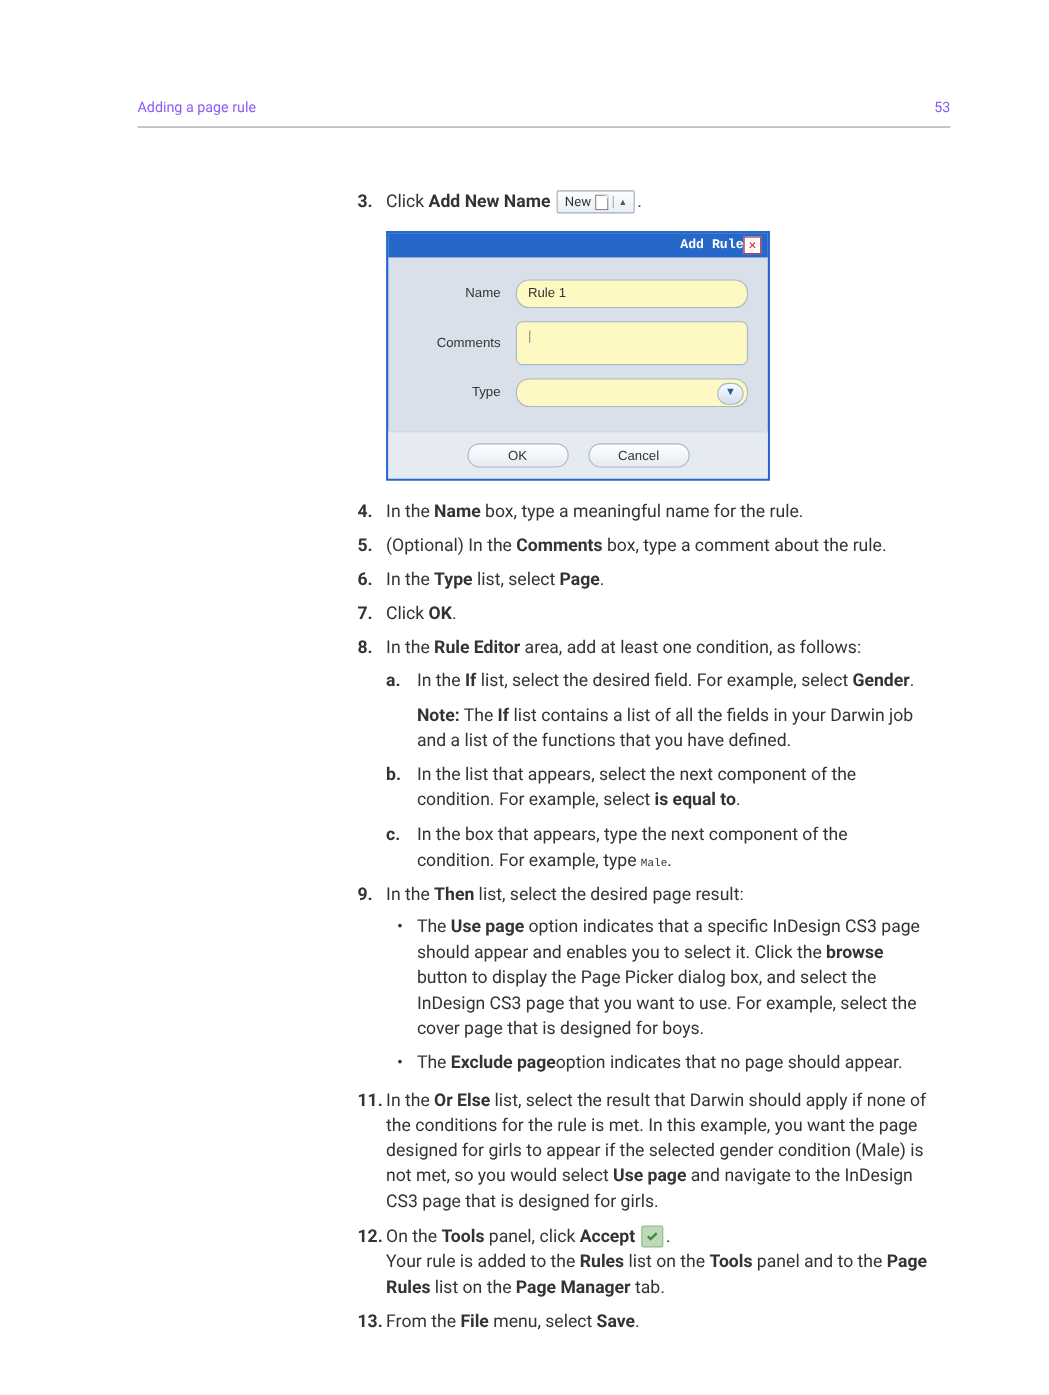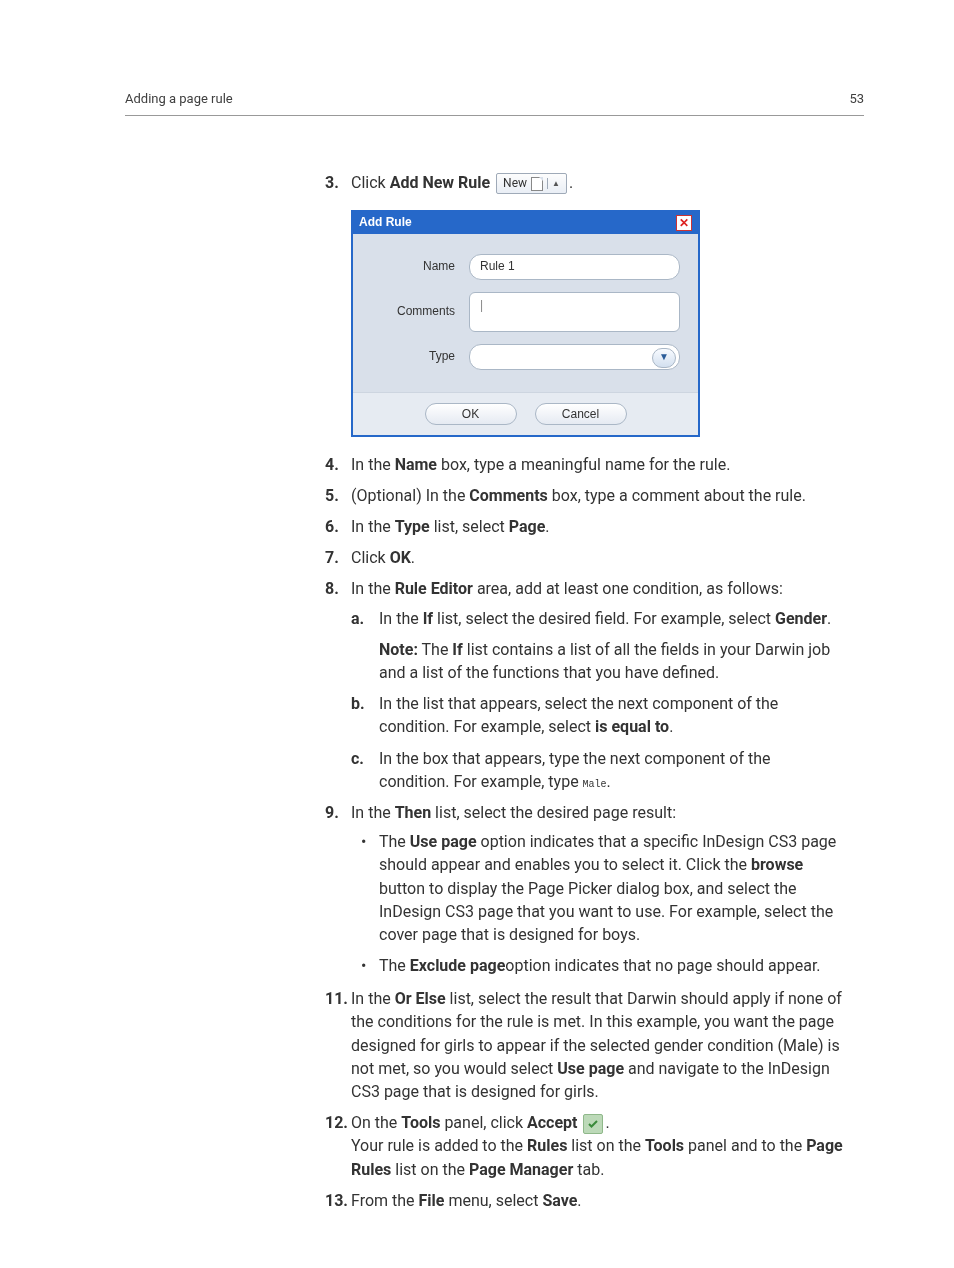--- a/index.html
+++ b/index.html
@@ -23,21 +23,21 @@
     padding: 90px 90px 90px 125px;
     position: relative;
     font-size: 16px;
     line-height: 1.45;
   }
   .running-header {
     display: flex;
     justify-content: space-between;
     align-items: baseline;
     font-size: 13px;
-    color: #404040;
+    color: #8b5cf6;
     border-bottom: 1px solid var(--header-rule);
     padding-bottom: 6px;
     margin-bottom: 55px;
   }
   .content {
     margin-left: 200px;
     max-width: 520px;
   }
   
   .steps {
@@ -141,22 +141,23 @@
     font-size: 12px;
     font-family: Tahoma, Arial, sans-serif;
     background: var(--dialog-bg);
   }
   .dialog .titlebar {
     background: var(--accent-blue);
     color: #fff;
     font-weight: 700;
     padding: 2px 6px;
     display: flex;
-    justify-content: space-between;
-    align-items: center;
+    justify-content: flex-end;
+    align-items: center;
+    font-family: Liberation Mono, monospace;
   }
   .dialog .titlebar .close {
     width: 14px;
     height: 14px;
     background: #fff;
     border: 1px solid #c33;
     display: inline-flex;
     align-items: center;
     justify-content: center;
     color: #d22;
@@ -176,21 +177,21 @@
     width: 84px;
     text-align: right;
     margin-right: 14px;
     color: #333;
   }
   .dialog .field {
     flex: 1;
     height: 24px;
     border: 1px solid var(--field-border);
     border-radius: 12px;
-    background: #ffffff;
+    background: #fef9c3;
     padding: 0 10px;
     display: flex;
     align-items: center;
     font-size: 12px;
   }
   .dialog .field.textarea {
     height: 34px;
     border-radius: 6px;
     align-items: flex-start;
     padding-top: 4px;
@@ -257,21 +258,21 @@
   <div class="running-header">
     <span>Adding a page rule</span>
     <span>53</span>
   </div>
 
   <div class="content">
     <ol class="steps">
 
       <li>
         <span class="num">3.</span>
-        <span>Click </span><b>Add New Rule</b>
+        <span>Click </span><b>Add New Name</b>
         <span class="new-btn">
           <span>New</span>
           <span class="doc-icon"></span>
           <span class="arrow-up">▲</span>
         </span><span>.</span>
 
         
         <div class="dialog">
           <div class="titlebar">
             <span>Add Rule</span>

